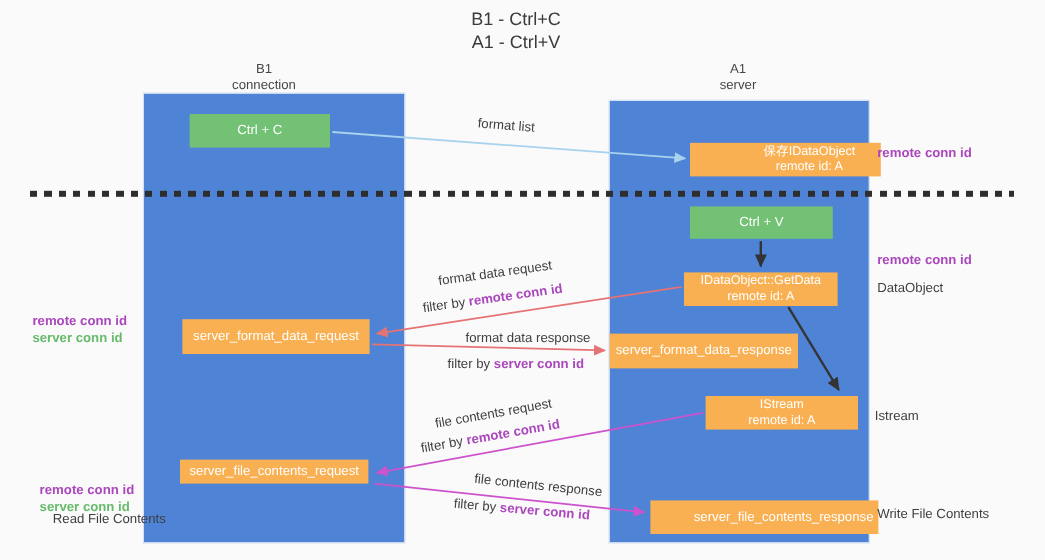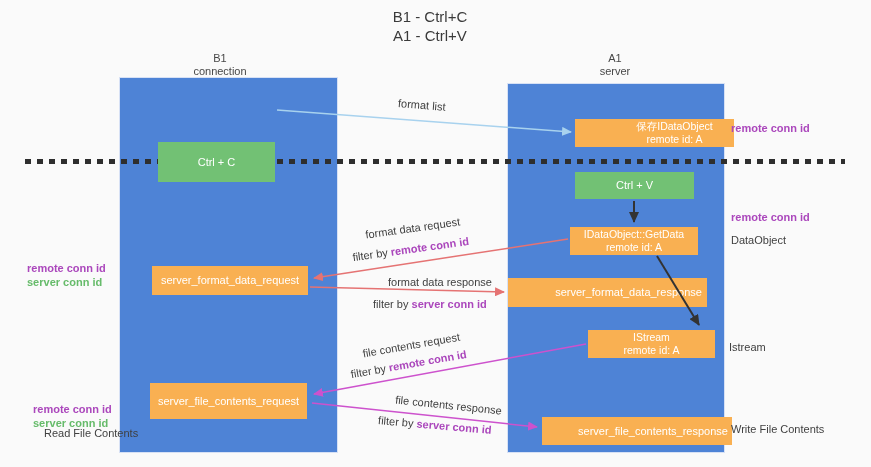--- a/index.html
+++ b/index.html
@@ -16,28 +16,28 @@
   .lane-header{position:absolute;text-align:center;font-size:11px;line-height:13px;color:#474747;}
   .lane-header.left{left:120px;top:52px;width:200px;}
   .lane-header.right{left:515px;top:52px;width:200px;}
 
   .node{position:absolute;display:flex;flex-direction:column;align-items:center;justify-content:center;
         color:#ffffff;text-align:center;font-size:11px;line-height:13px;}
   .node.orange{background:#f9b052;}
   .node.green{background:#72c174;}
   .node.two{font-size:10.5px;}
 
-  .n-ctrl-c{left:158px;top:95px;width:117px;height:40px;margin-top:47px;}
+  .n-ctrl-c{left:158px;top:95px;width:117px;height:28px;}
   .n-saved{left:575px;top:119px;width:119px;height:28px;padding-left:40px;}
   .n-ctrl-v{left:575px;top:172px;width:119px;height:27px;}
   .n-getdata{left:570px;top:227px;width:128px;height:28px;}
   .n-fmt-req{left:152px;top:266px;width:156px;height:29px;}
-  .n-fmt-resp{left:508px;top:278px;width:157px;height:29px;padding-left:42px;}
+  .n-fmt-resp{left:508px;top:278px;width:157px;height:29px;}
   .n-istream{left:588px;top:330px;width:127px;height:28px;}
-  .n-file-req{left:150px;top:383px;width:157px;height:36px;}
+  .n-file-req{left:150px;top:383px;width:157px;height:20px;}
   .n-file-resp{left:542px;top:417px;width:158px;height:28px;padding-left:32px;}
 
   .divider{position:absolute;left:25px;top:159px;width:820px;height:5px;
            background:repeating-linear-gradient(90deg,#2e2e2e 0 6px,transparent 6px 12px);}
 
   svg.arrows{position:absolute;left:0;top:0;pointer-events:none;}
 
   .elabel{position:absolute;white-space:nowrap;font-size:11px;color:#3f3f3f;}
   .elabel .key{font-weight:bold;}
   .key.purple{color:#ab47bc;}

